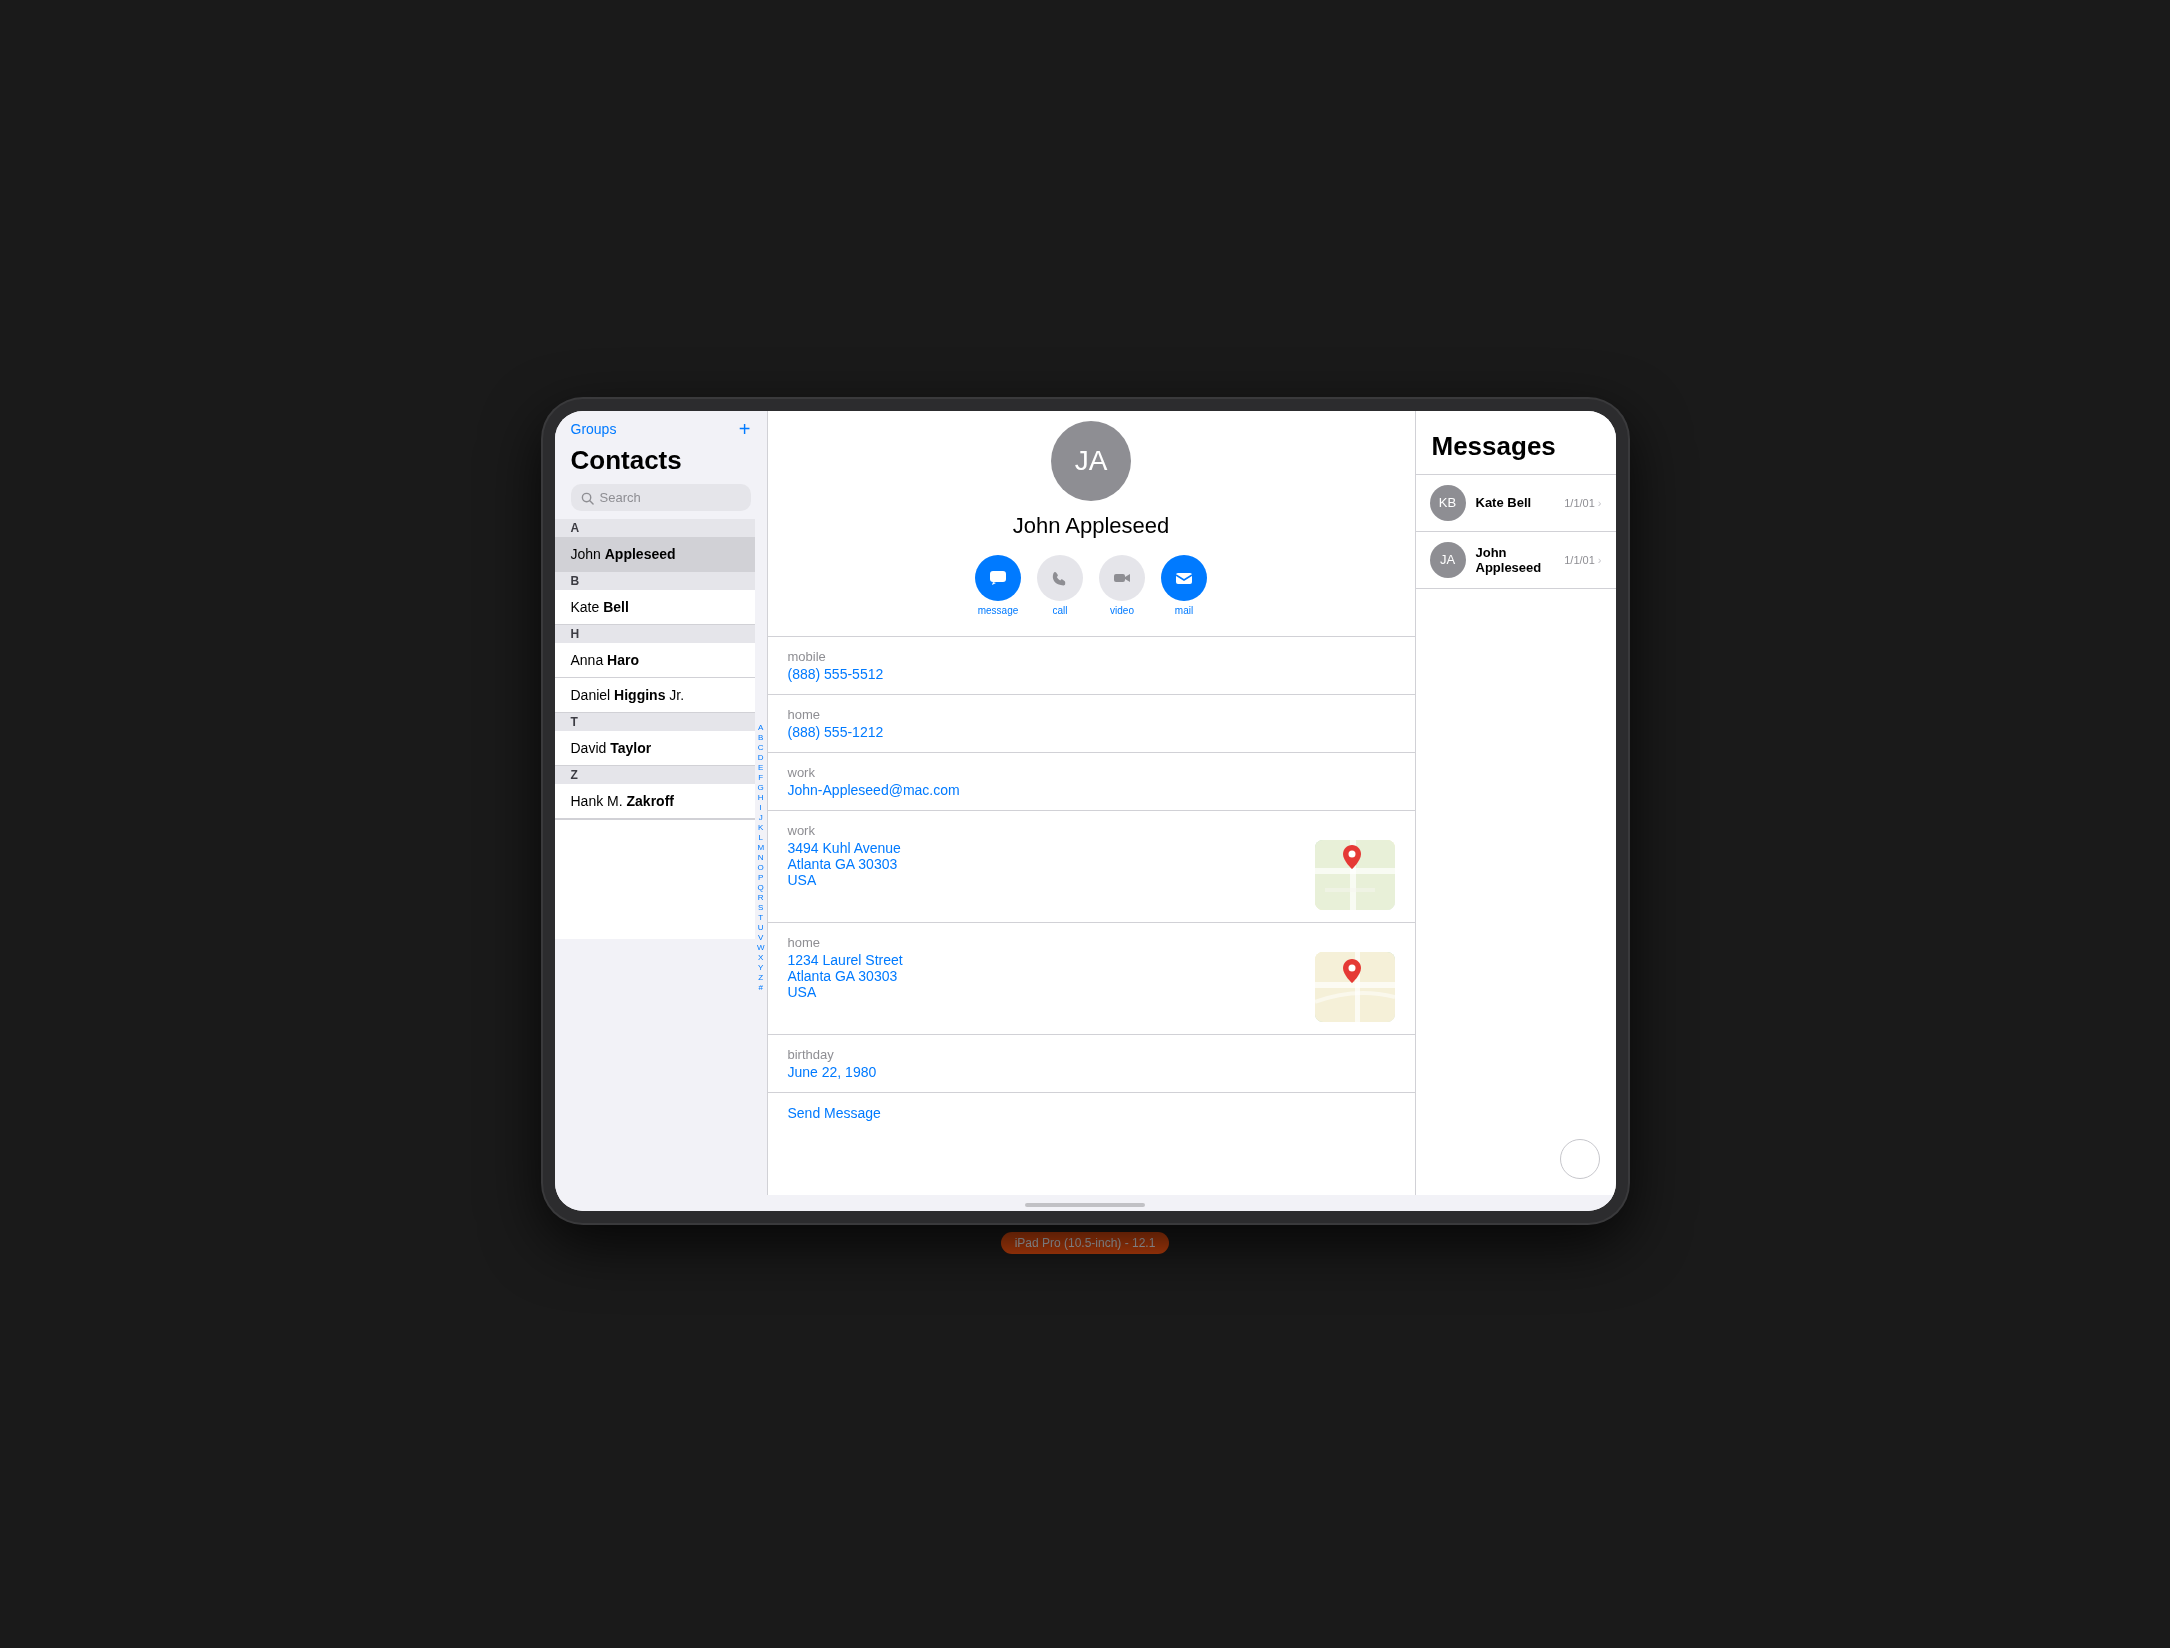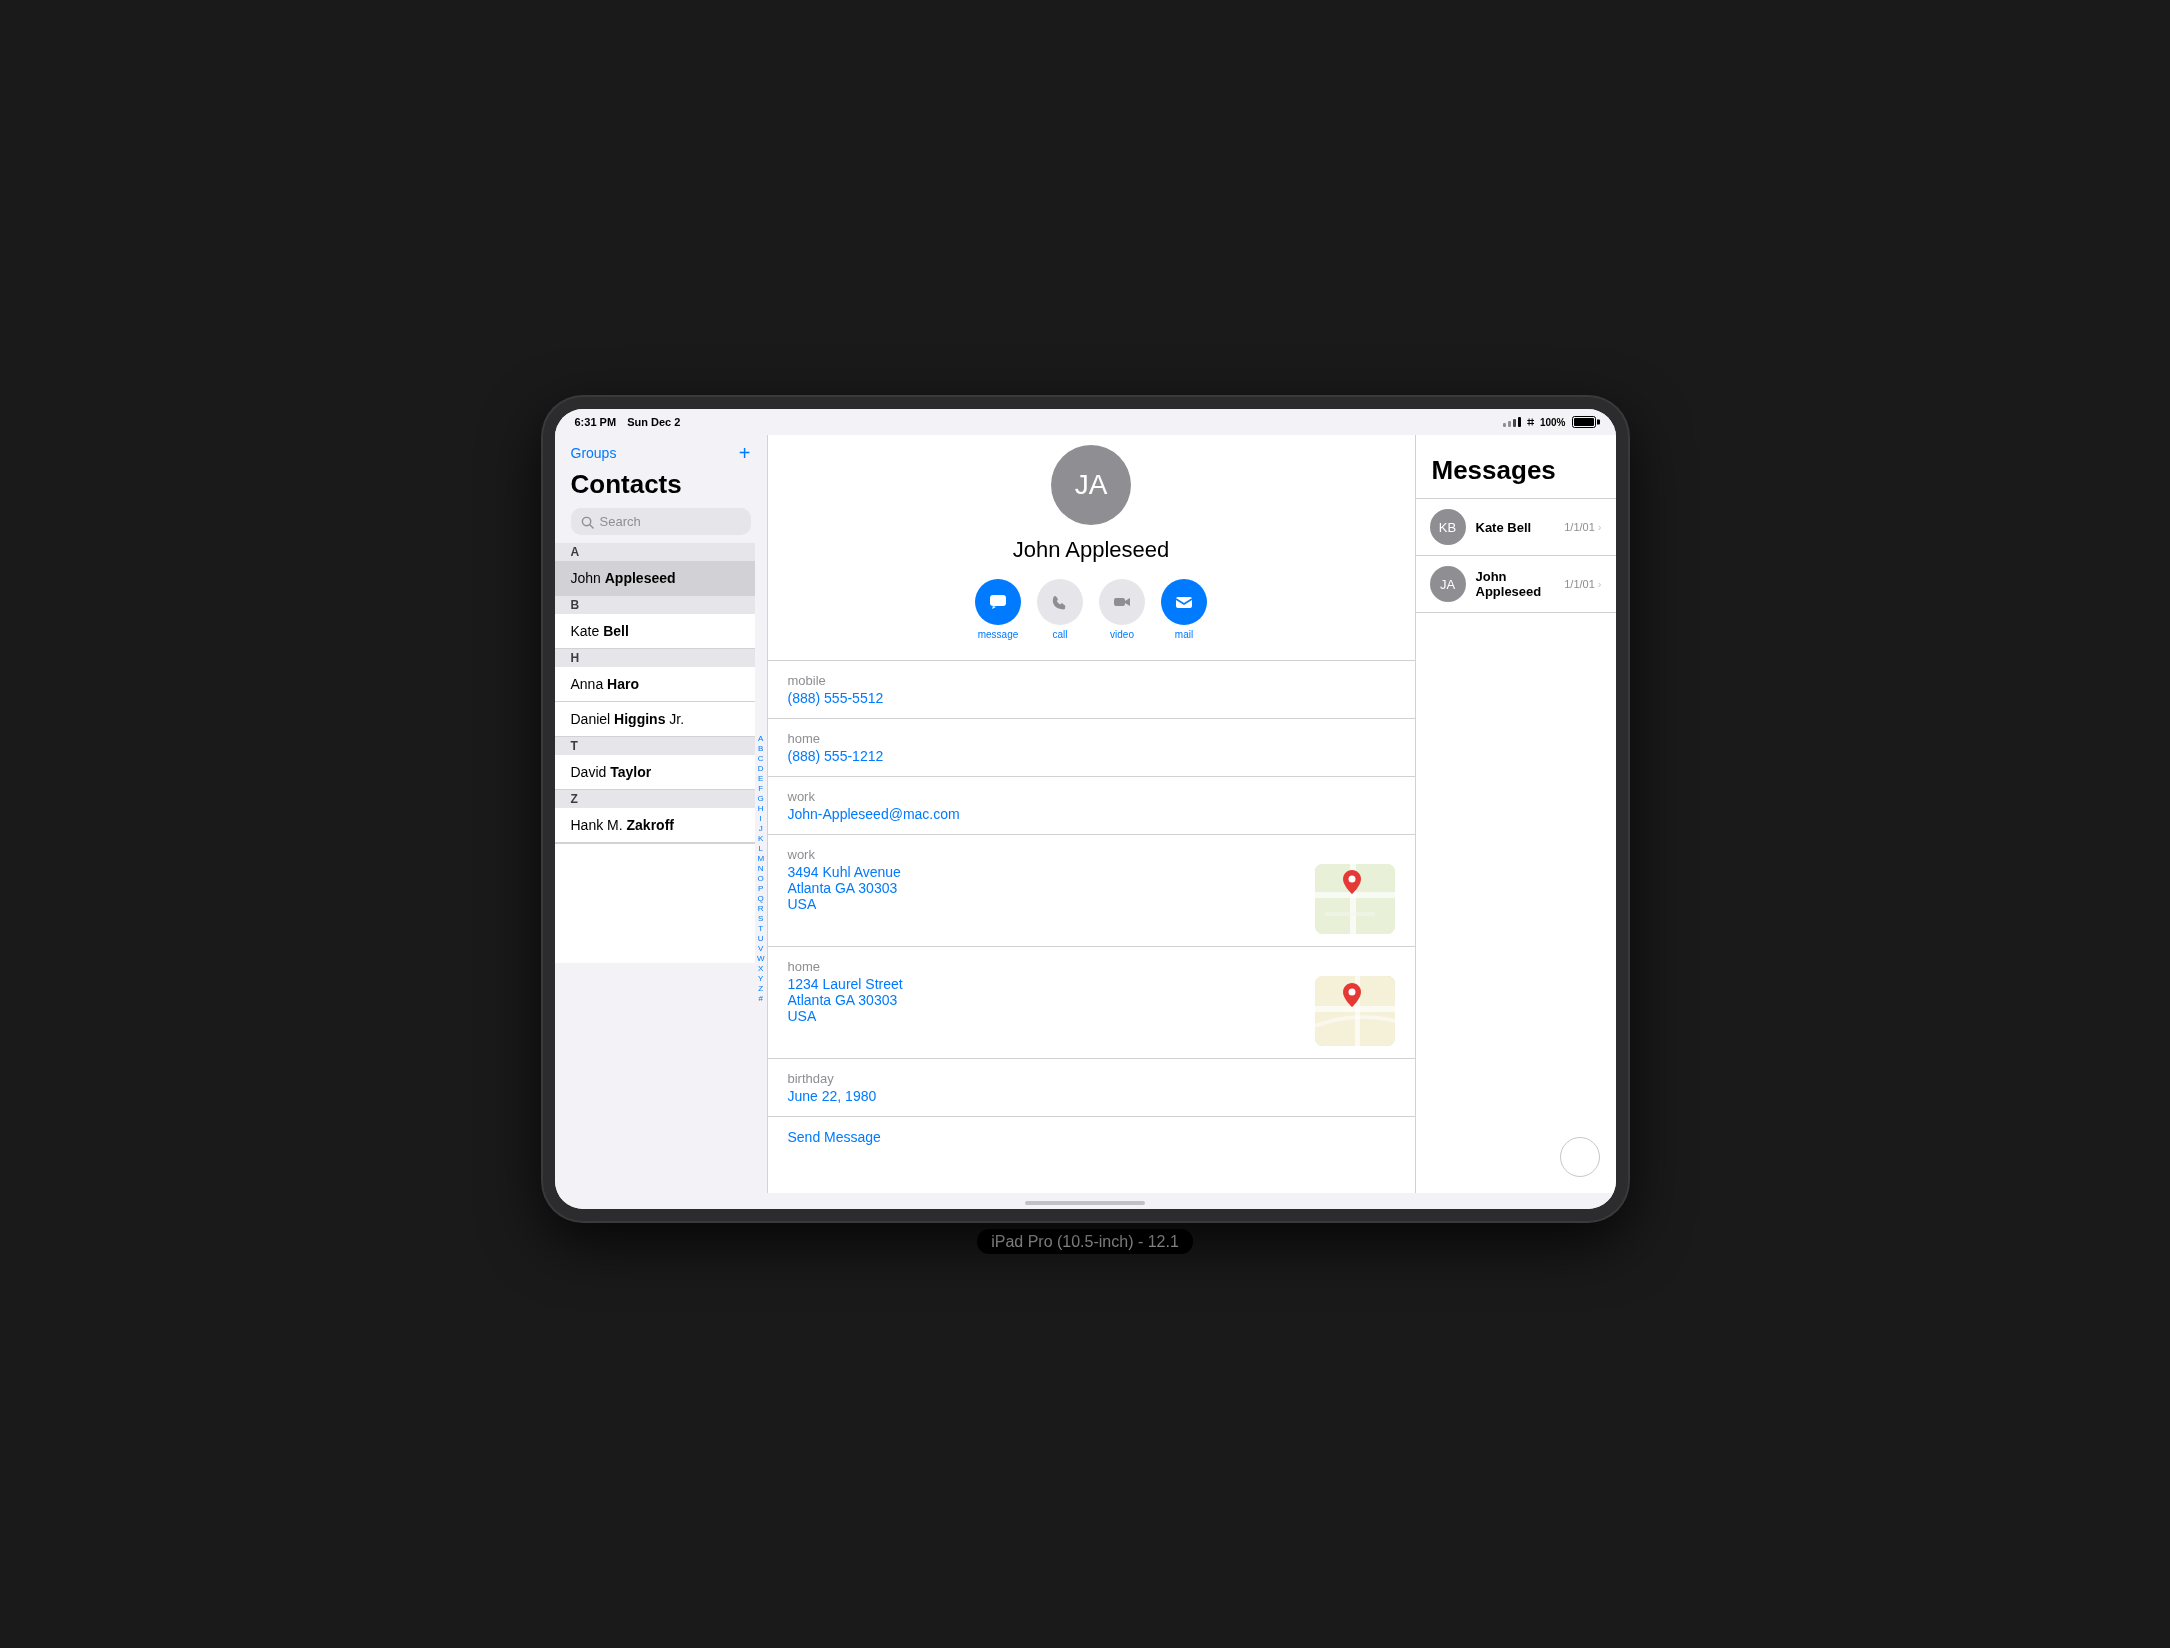--- a/index.html
+++ b/index.html
@@ -355,53 +355,34 @@
     }
     
     .device-label {
       text-align: center;
       margin-top: 12px;
       color: #8e8e93;
       font-size: 13px;
       font-family: -apple-system, sans-serif;
     }
     .device-label-text {
-      background: #000000;
+      background: #c2410c;
       color: #c7c7cc;
       padding: 4px 14px;
       border-radius: 12px;
-      font-size: 16px;
+      font-size: 12px;
     }
   </style>
 </head>
 <body>
 
 <div style="display:flex; flex-direction:column; align-items:center;">
   <div class="device-frame">
     <div class="device-screen">
 
-      <div class="status-bar">
-        <div class="status-bar-left">
-          <span>6:31 PM</span>
-          <span style="margin-left:8px;">Sun Dec 2</span>
-        </div>
-        <div class="status-bar-right">
-          <span style="display:flex;gap:2px;align-items:flex-end;">
-            <span style="width:3px;height:4px;background:#000;border-radius:1px;opacity:0.4;"></span>
-            <span style="width:3px;height:6px;background:#000;border-radius:1px;opacity:0.4;"></span>
-            <span style="width:3px;height:8px;background:#000;border-radius:1px;opacity:0.7;"></span>
-            <span style="width:3px;height:10px;background:#000;border-radius:1px;"></span>
-          </span>
-          <span style="font-size:12px;">⌗</span>
-          <span>100%</span>
-          <span class="battery-icon">
-            <span class="battery-fill"></span>
-          </span>
-        </div>
-      </div>
 
       <div class="main-content">
 
         <div class="contacts-panel">
           <div class="contacts-nav">
             <span class="contacts-nav-groups">Groups</span>
             <span class="contacts-nav-add">+</span>
           </div>
           <div class="contacts-title">Contacts</div>
           <div class="search-bar">

